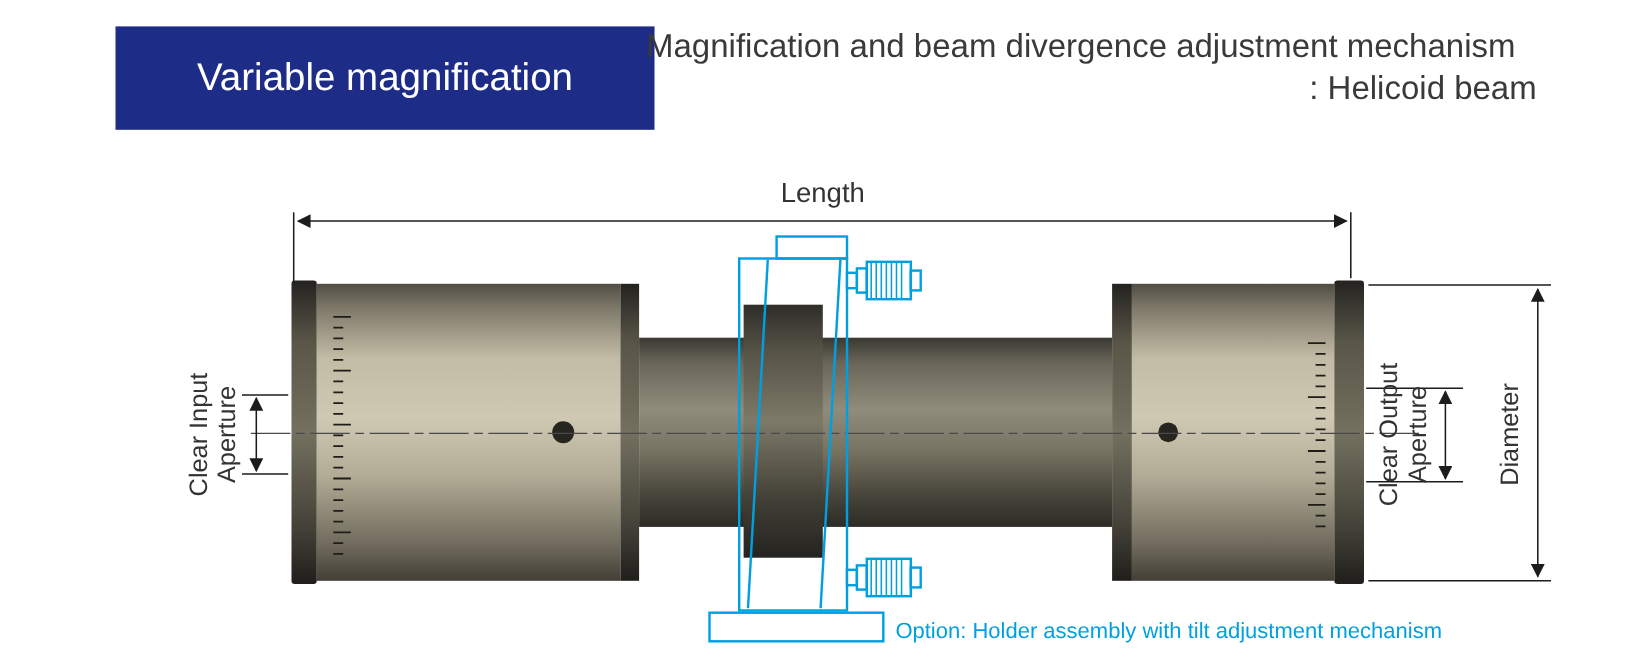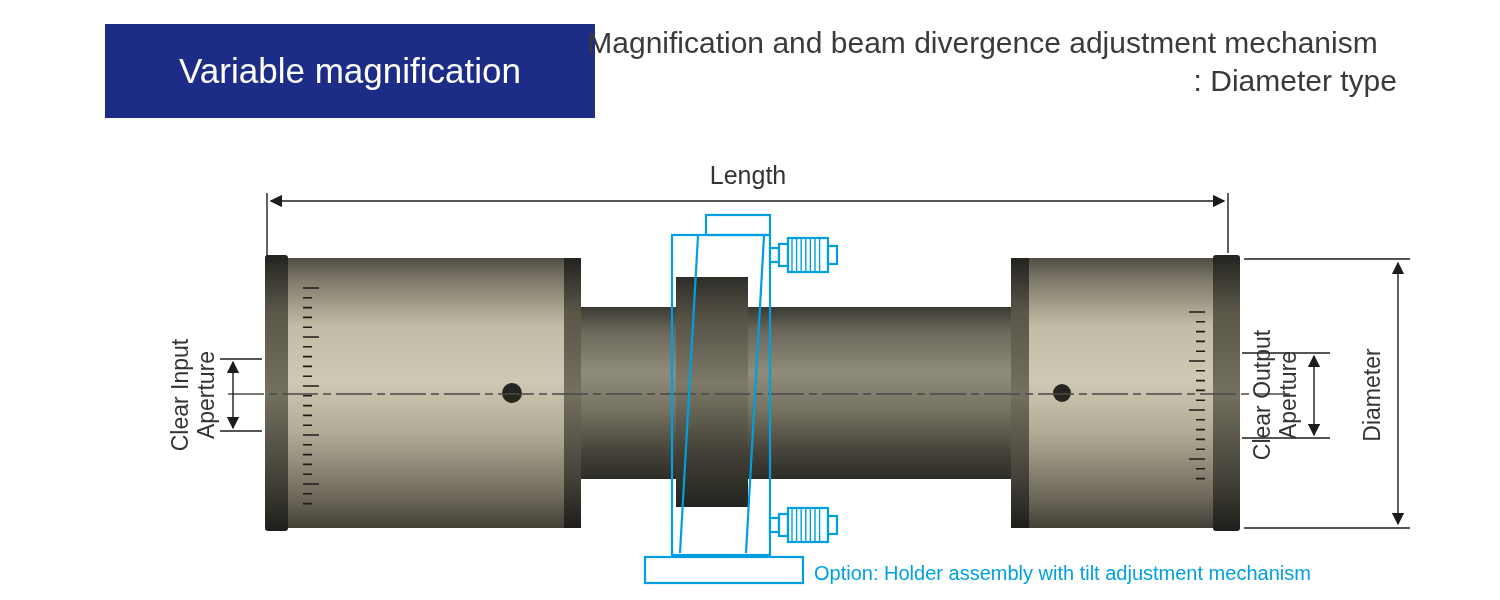--- a/index.html
+++ b/index.html
@@ -21,21 +21,21 @@
 <body>
 
 <div class="page">
 
   <div class="title-box">
     <div>Variable magnification</div>
   </div>
 
   <div class="heading">
     <div class="l1">Magnification and beam divergence adjustment mechanism</div>
-    <div class="l2">: Diameter type</div>
+    <div class="l2">: Helicoid beam</div>
   </div>
 
   <svg width="1500" height="600" viewBox="0 0 1500 600">
     <defs>
       <linearGradient id="barrelBody" x1="0" y1="0" x2="0" y2="1">
         <stop offset="0" stop-color="#504d44"></stop>
         <stop offset="0.08" stop-color="#7d7869"></stop>
         <stop offset="0.25" stop-color="#c2bba5"></stop>
         <stop offset="0.45" stop-color="#cfc8b2"></stop>
         <stop offset="0.65" stop-color="#b1aa95"></stop>

